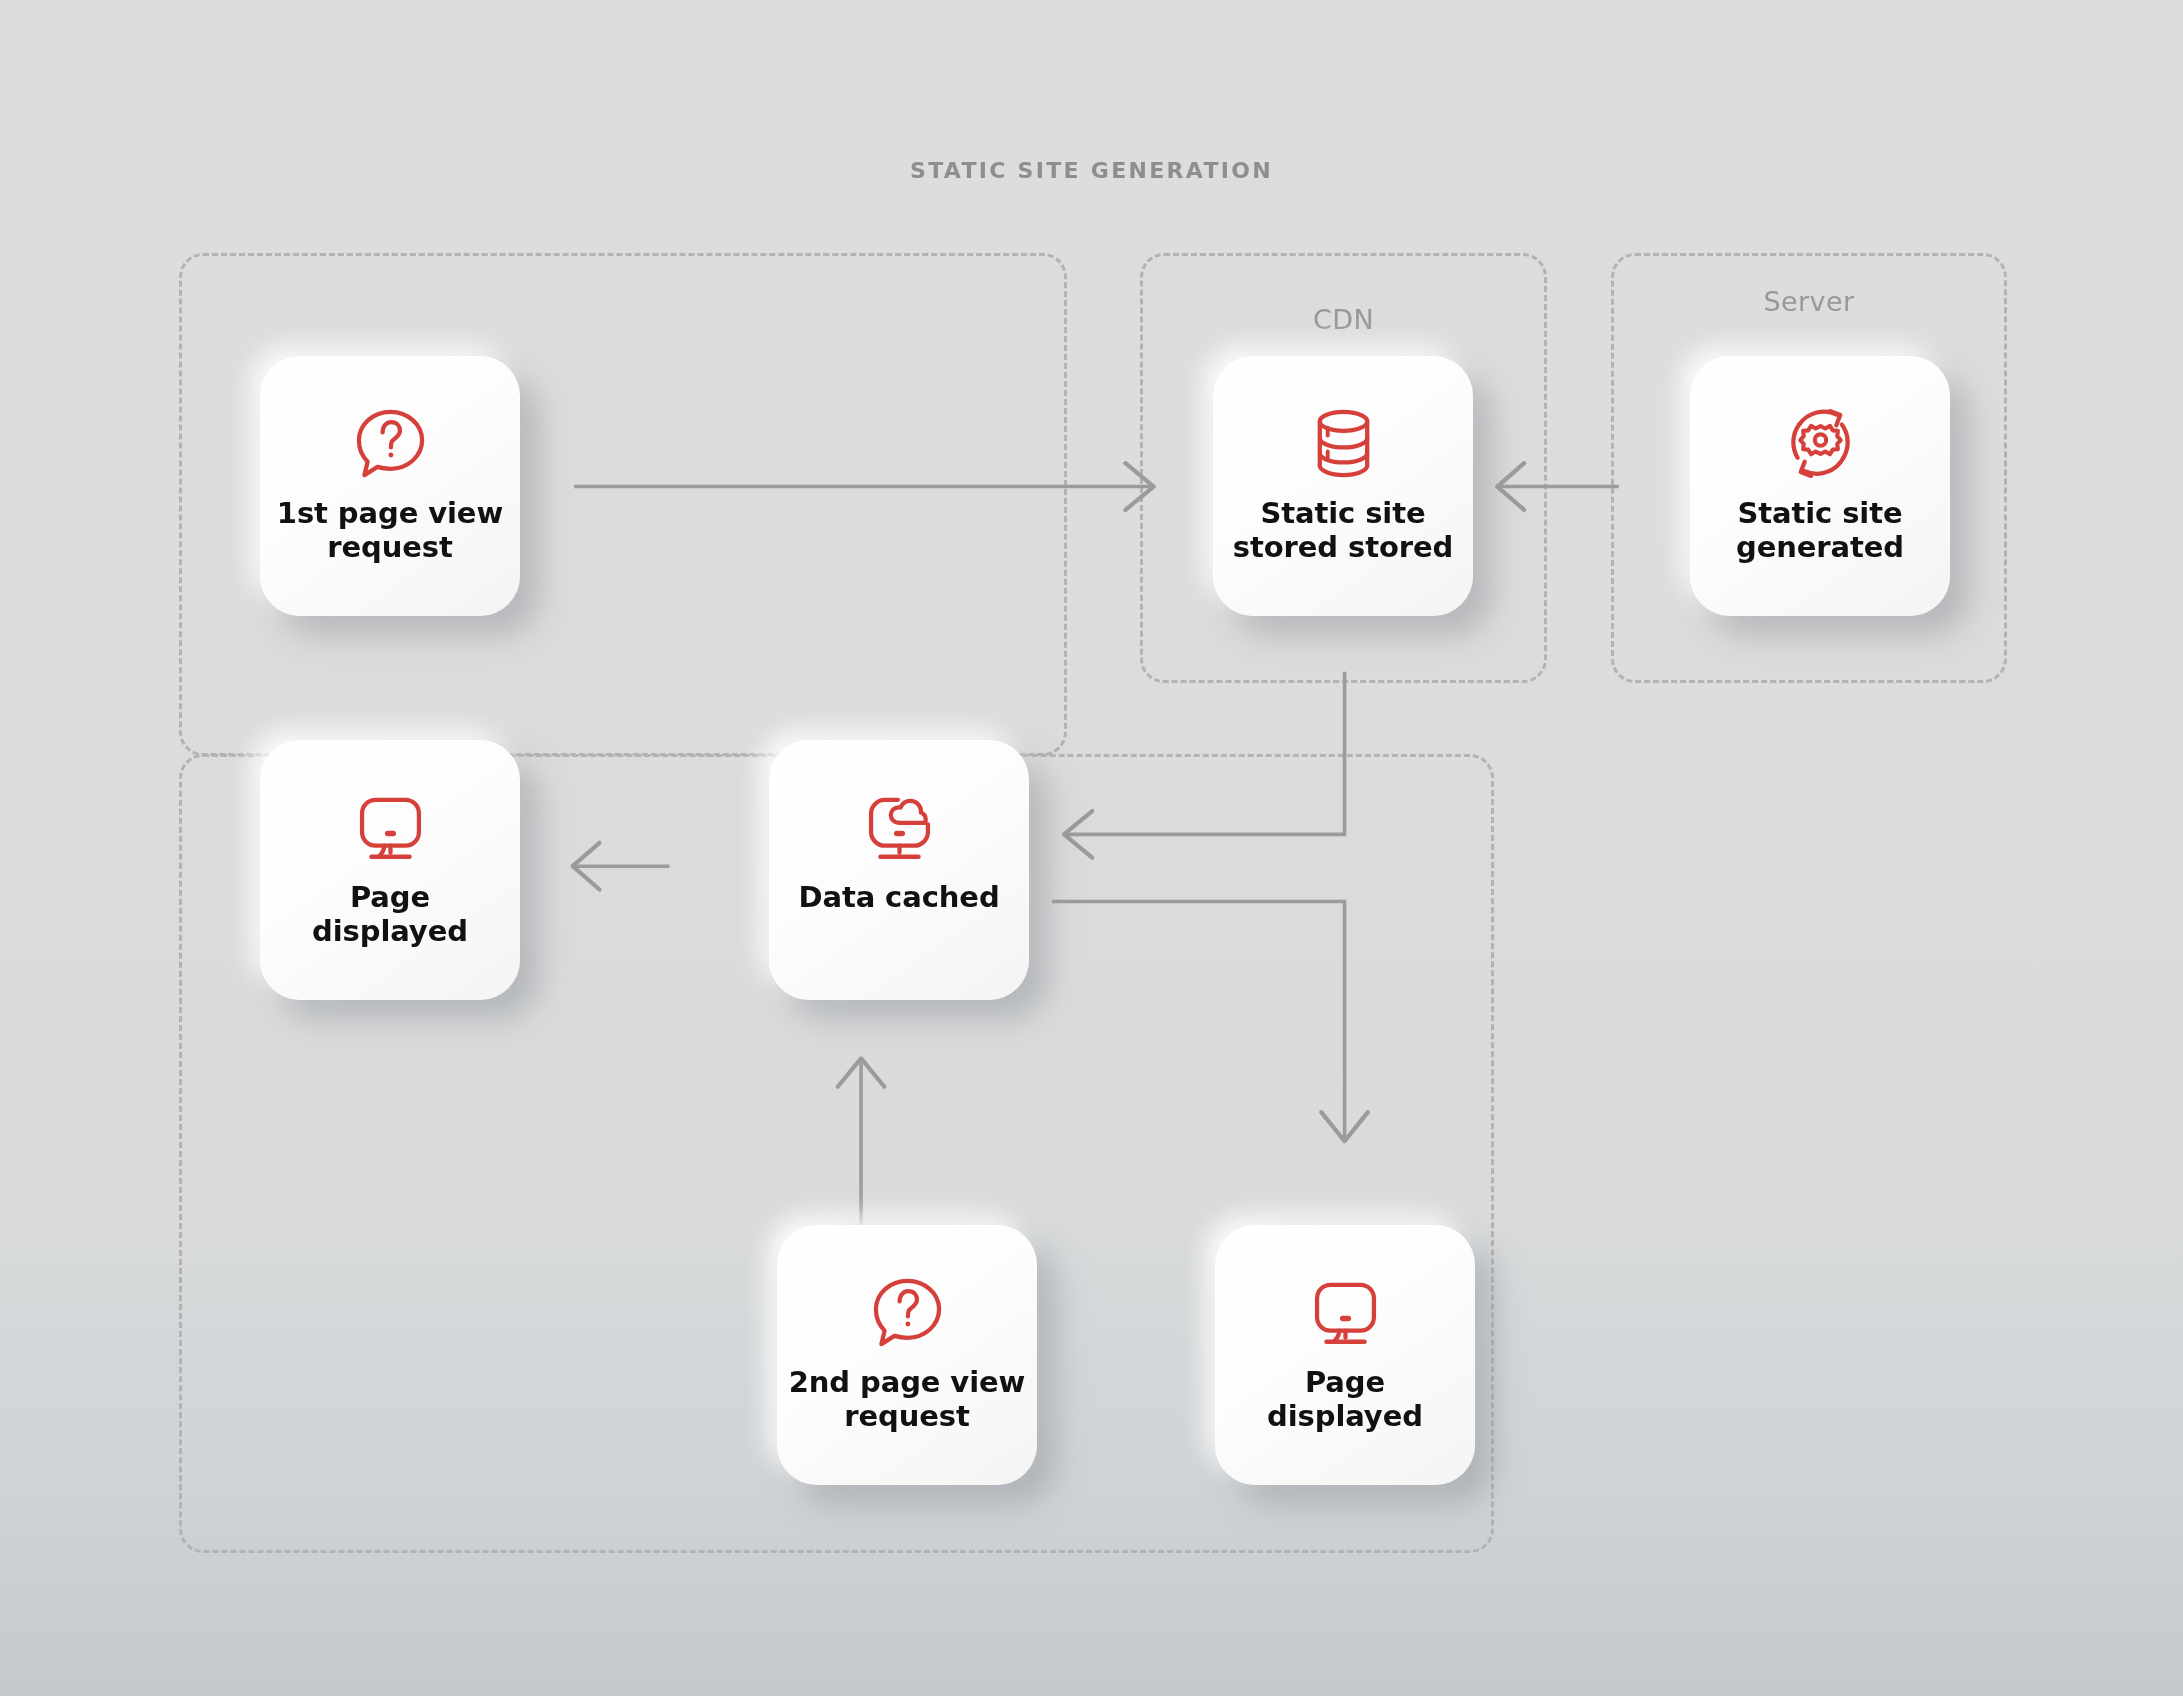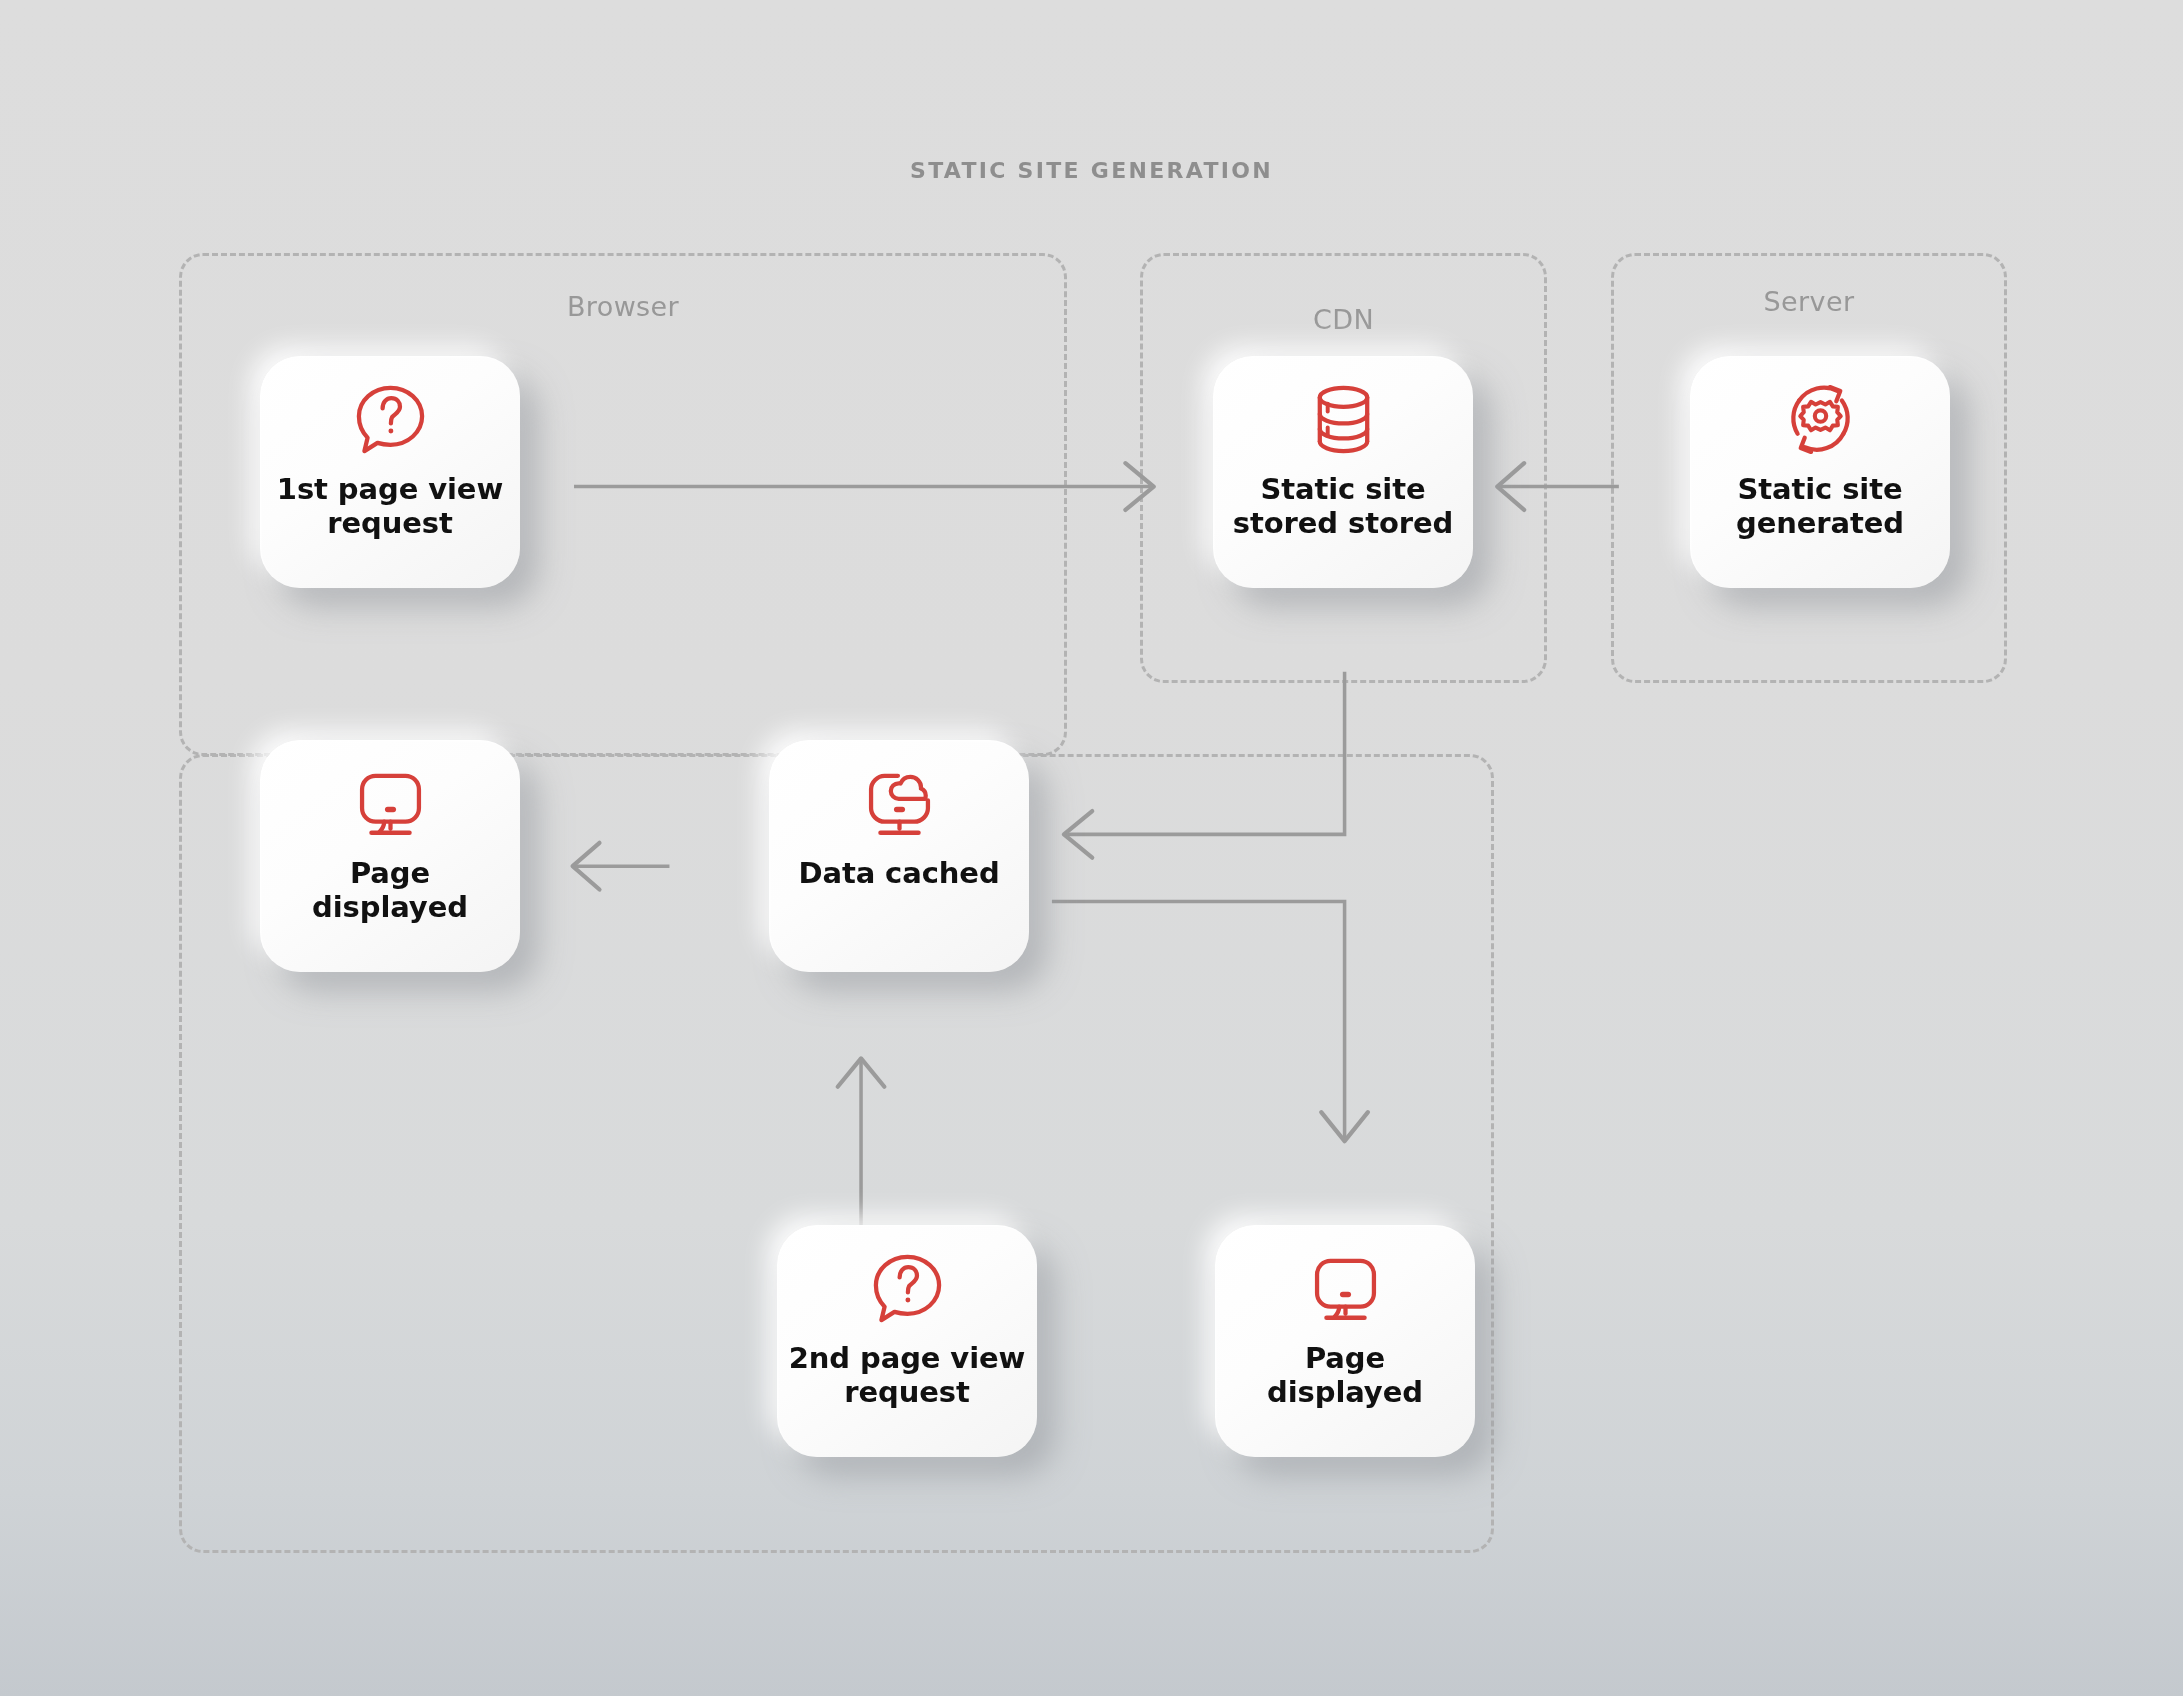--- a/index.html
+++ b/index.html
@@ -51,33 +51,33 @@
     color: #989898;
     letter-spacing: 0.4px;
     white-space: nowrap;
     text-align: center;
   }
 
   
   .card {
     position: absolute;
     width: 260px;
-    height: 232px;
+    height: 260px;
     border-radius: 40px;
     background: linear-gradient(145deg, #ffffff 0%, #fdfdfd 42%, #f4f4f4 100%);
     box-shadow:
       18.4px 18.4px 31px rgba(150,153,158,0.55),
       -10px -10px 24px rgba(255,255,255,0.92),
       inset 1.4px 1.4px 2.1px rgba(255,255,255,0.9);
     display: flex;
     flex-direction: column;
     align-items: center;
     justify-content: flex-start;
     box-sizing: border-box;
-    padding-top: 24px;
+    padding-top: 48px;
   }
   .card-icon {
     width: 79px;
     height: 79px;
     display: block;
     margin-bottom: 12.7px;
   }
   .card-label {
     font-size: 29px;
     font-weight: 700;
@@ -113,21 +113,20 @@
   }
 </style>
 </head>
 <body>
 
 <div id="stage">
 
   <div class="diagram-title">STATIC SITE GENERATION</div>
 
   <div class="zone" style="left:179px; top:253px; width:888px; height:503px;"></div>
-  <div class="zone-label" style="left:179px; top:291px; width:888px;">Browser</div>
 
   <div class="zone" style="left:1140px; top:253px; width:407px; height:430px;"></div>
   <div class="zone-label" style="left:1140px; top:304px; width:407px;">CDN</div>
 
   <div class="zone" style="left:1611px; top:253px; width:396px; height:430px;"></div>
   <div class="zone-label" style="left:1611px; top:286px; width:396px;">Server</div>
 
   <div class="zone" style="left:179px; top:754px; width:1315px; height:799px;"></div>
 
   <svg id="connectors" viewBox="0 0 3088 2400" xmlns="http://www.w3.org/2000/svg">

